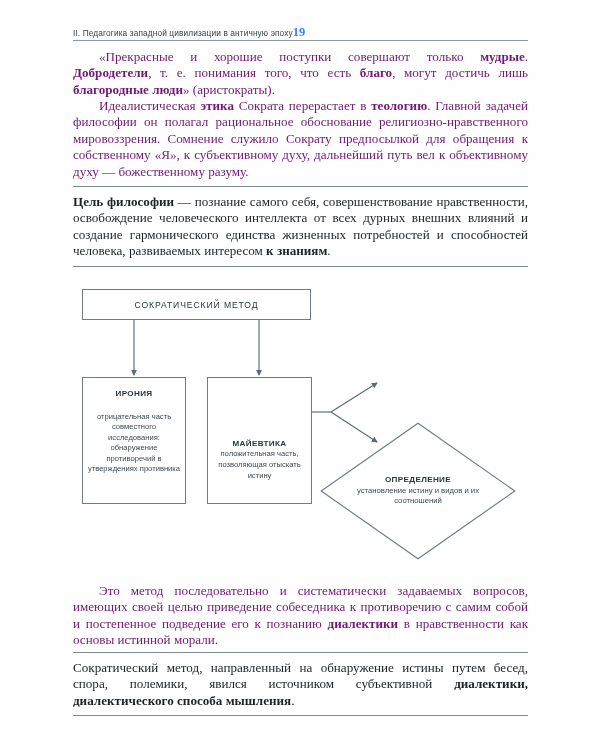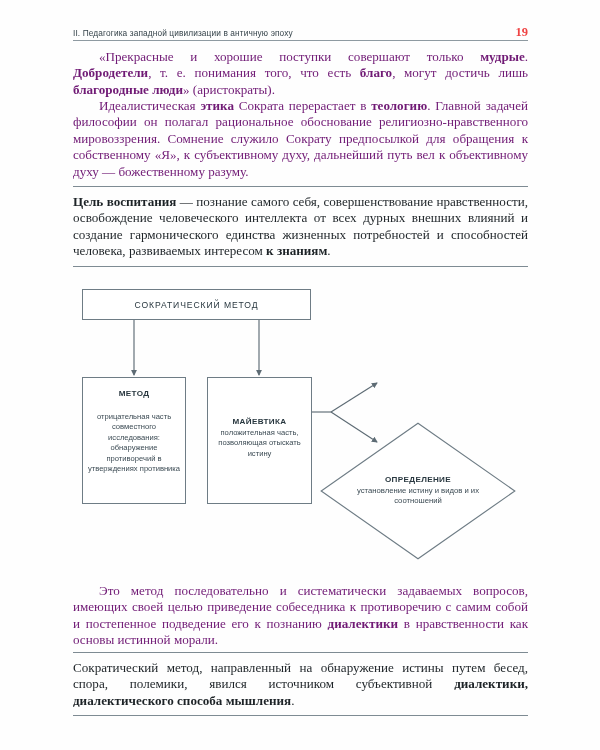--- a/index.html
+++ b/index.html
@@ -25,34 +25,33 @@
   }
 
   
   .runhead {
     position: absolute;
     left: 73px;
     top: 25px;
     width: 455px;
     display: flex;
     align-items: baseline;
-    justify-content: space-between;
   }
   .runhead-title {
     font-family: "Liberation Sans", "DejaVu Sans", sans-serif;
     font-size: 8.3px;
     letter-spacing: 0.12px;
     color: #35434a;
     white-space: nowrap;
   }
   .runhead-folio {
     font-family: "Liberation Serif", "DejaVu Serif", serif;
     font-size: 12.5px;
     font-weight: bold;
-    color: #ef4444;
+    color: #3b82f6;
   }
   .runhead-rule {
     position: absolute;
     left: 73px;
     top: 40px;
     width: 455px;
     height: 1.1px;
     background: #8e9aa1;
   }
 
@@ -152,21 +151,21 @@
     padding-top: 11px;
     justify-content: flex-start;
   }
   #node-irony .node-body { line-height: 10.6px; margin-top: 12px; }
 
   
   #node-maieutics {
     left: 207px; top: 95px;
     width: 105px; height: 127px;
     padding-top: 39px;
-    justify-content: flex-start;
+    justify-content: center;
   }
   #node-maieutics .node-body { line-height: 10.6px; }
 
   
   .diamond-wrap {
     position: absolute;
   }
   .diamond-wrap .dia-text {
     position: absolute;
     left: 0; top: 0;
@@ -204,21 +203,21 @@
 
   <div class="bodytext" id="para-quote">
     <p>«Прекрасные и хорошие поступки совершают только <b>мудрые</b>. <b>Добродетели</b>, т.&nbsp;е. понимания того, что есть <b>благо</b>, могут достичь лишь <b>благородные люди</b>» (аристократы).</p>
   </div>
 
   <div class="bodytext" id="para-ethics">
     <p>Идеалистическая <b>этика</b> Сократа перерастает в <b>теологию</b>. Главной задачей философии он полагал рациональное обоснование религиозно-нравственного мировоззрения. Сомнение служило Сократу предпосылкой для обращения к собственному «Я», к субъективному духу, дальнейший путь вел к объективному духу — божественному разуму.</p>
   </div>
 
   <div class="callout" id="callout-goal">
-    <p><b>Цель воспитания</b> — познание самого себя, совершенствование нравственности, освобождение человеческого интеллекта от всех дурных внешних влияний и создание гармонического единства жизненных потребностей и способностей человека, развиваемых интересом <b>к знаниям</b>.</p>
+    <p><b>Цель философии</b> — познание самого себя, совершенствование нравственности, освобождение человеческого интеллекта от всех дурных внешних влияний и создание гармонического единства жизненных потребностей и способностей человека, развиваемых интересом <b>к знаниям</b>.</p>
   </div>
 
   <div class="diagram">
 
     <svg width="600" height="290">
       <defs>
         <marker id="arrow" viewBox="0 0 10 10" refX="8.5" refY="5" markerWidth="5.2" markerHeight="5.2" orient="auto-start-reverse">
           <path d="M 0 0 L 10 5 L 0 10 z" fill="#5d6b74"></path>
         </marker>
       </defs>
@@ -234,21 +233,21 @@
 
         <path d="M 331 130 L 377 160" marker-end="url(#arrow)"></path>
       </g>
     </svg>
 
     <div class="nodebox" id="node-socratic">
       <div class="node-title">СОКРАТИЧЕСКИЙ МЕТОД</div>
     </div>
 
     <div class="nodebox" id="node-irony">
-      <div class="node-title">МЕТОД</div>
+      <div class="node-title">ИРОНИЯ</div>
       <div class="node-body">отрицательная часть совместного исследования: обнаружение противоречий в утверждениях противника</div>
     </div>
 
     <div class="nodebox" id="node-maieutics">
       <div class="node-title">МАЙЕВТИКА</div>
       <div class="node-body">положительная часть, позволяющая отыскать истину</div>
     </div>
 
 
     <div class="diamond-wrap" id="node-definition">

